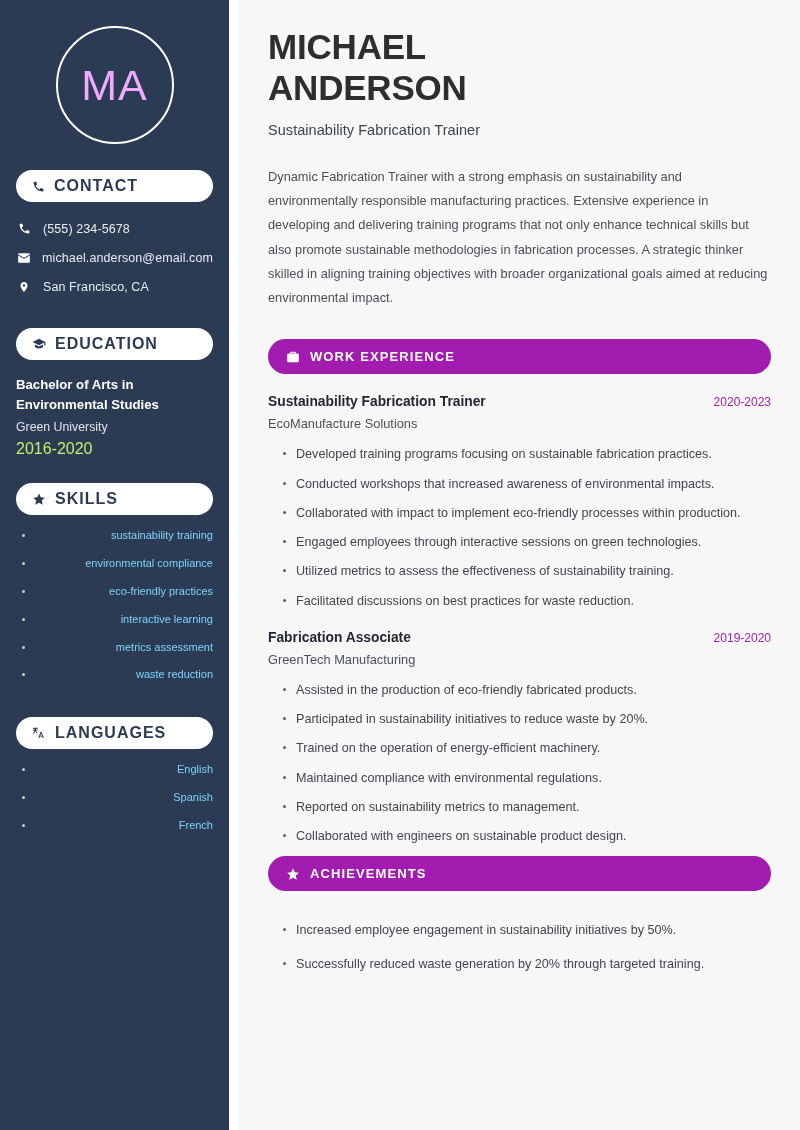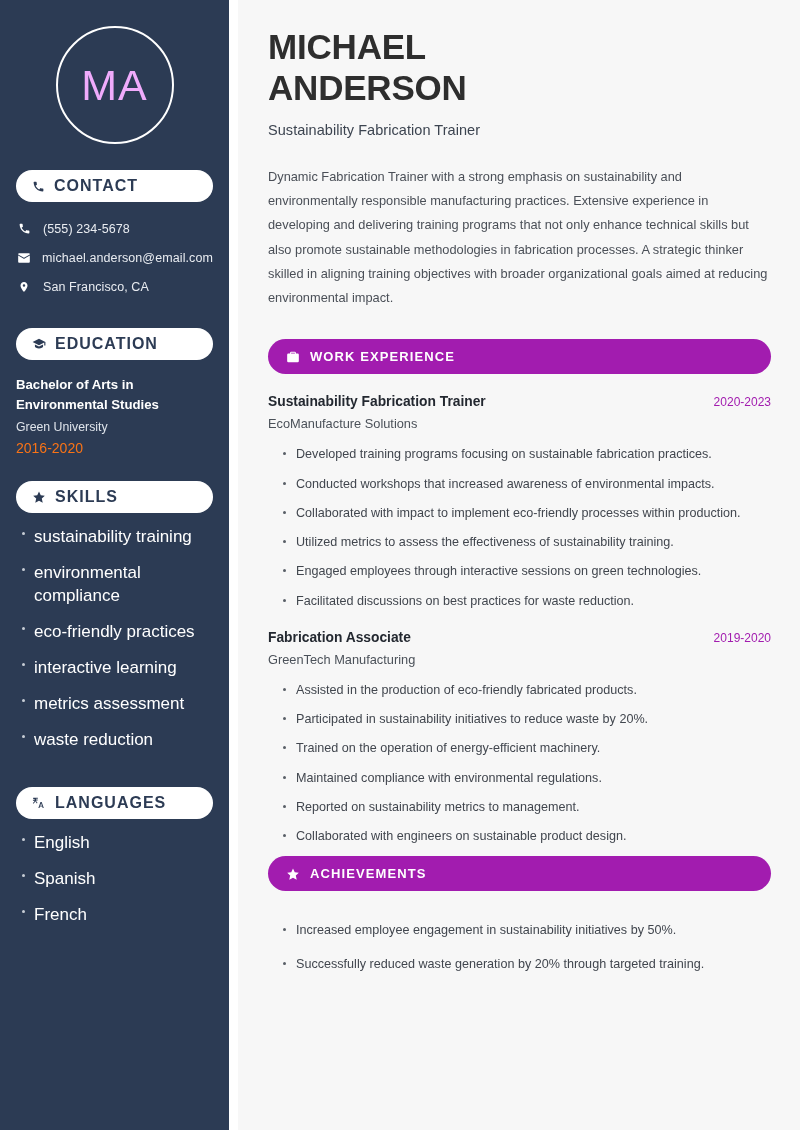--- a/index.html
+++ b/index.html
@@ -99,37 +99,38 @@
     font-weight: bold;
     line-height: 1.52;
     color: #ffffff;
   }
   .edu-school {
     font-size: 12.3px;
     color: #dfe4eb;
     margin-top: 5px;
   }
   .edu-dates {
-    font-size: 14px;
-    color: #f97316;
+    font-size: 16px;
+    color: #bef264;
     margin-top: 6px;
   }
 
   .bullet-list {
     margin-top: 13px;
     padding: 0 16px 0 22px;
     list-style: none;
   }
   .bullet-list li {
     position: relative;
-    font-size: 17px;
-    color: #ffffff;
+    font-size: 11px;
+    color: #7dd3fc;
     line-height: 1.35;
     margin-bottom: 13px;
     padding-left: 12px;
+    text-align: right;
   }
   .bullet-list li::before {
     content: "";
     position: absolute;
     left: 0;
     top: 6px;
     width: 3px;
     height: 3px;
     border-radius: 50%;
     background: #c7cdd6;
@@ -363,22 +364,22 @@
     <div class="job">
       <div class="job-top">
         <span class="job-role">Sustainability Fabrication Trainer</span>
         <span class="job-dates">2020-2023</span>
       </div>
       <div class="job-company">EcoManufacture Solutions</div>
       <ul class="main-bullets">
         <li>Developed training programs focusing on sustainable fabrication practices.</li>
         <li>Conducted workshops that increased awareness of environmental impacts.</li>
         <li>Collaborated with impact to implement eco-friendly processes within production.</li>
+        <li>Engaged employees through interactive sessions on green technologies.</li>
         <li>Utilized metrics to assess the effectiveness of sustainability training.</li>
-        <li>Engaged employees through interactive sessions on green technologies.</li>
         <li>Facilitated discussions on best practices for waste reduction.</li>
       </ul>
     </div>
 
     <div class="job">
       <div class="job-top">
         <span class="job-role">Fabrication Associate</span>
         <span class="job-dates">2019-2020</span>
       </div>
       <div class="job-company">GreenTech Manufacturing</div>

